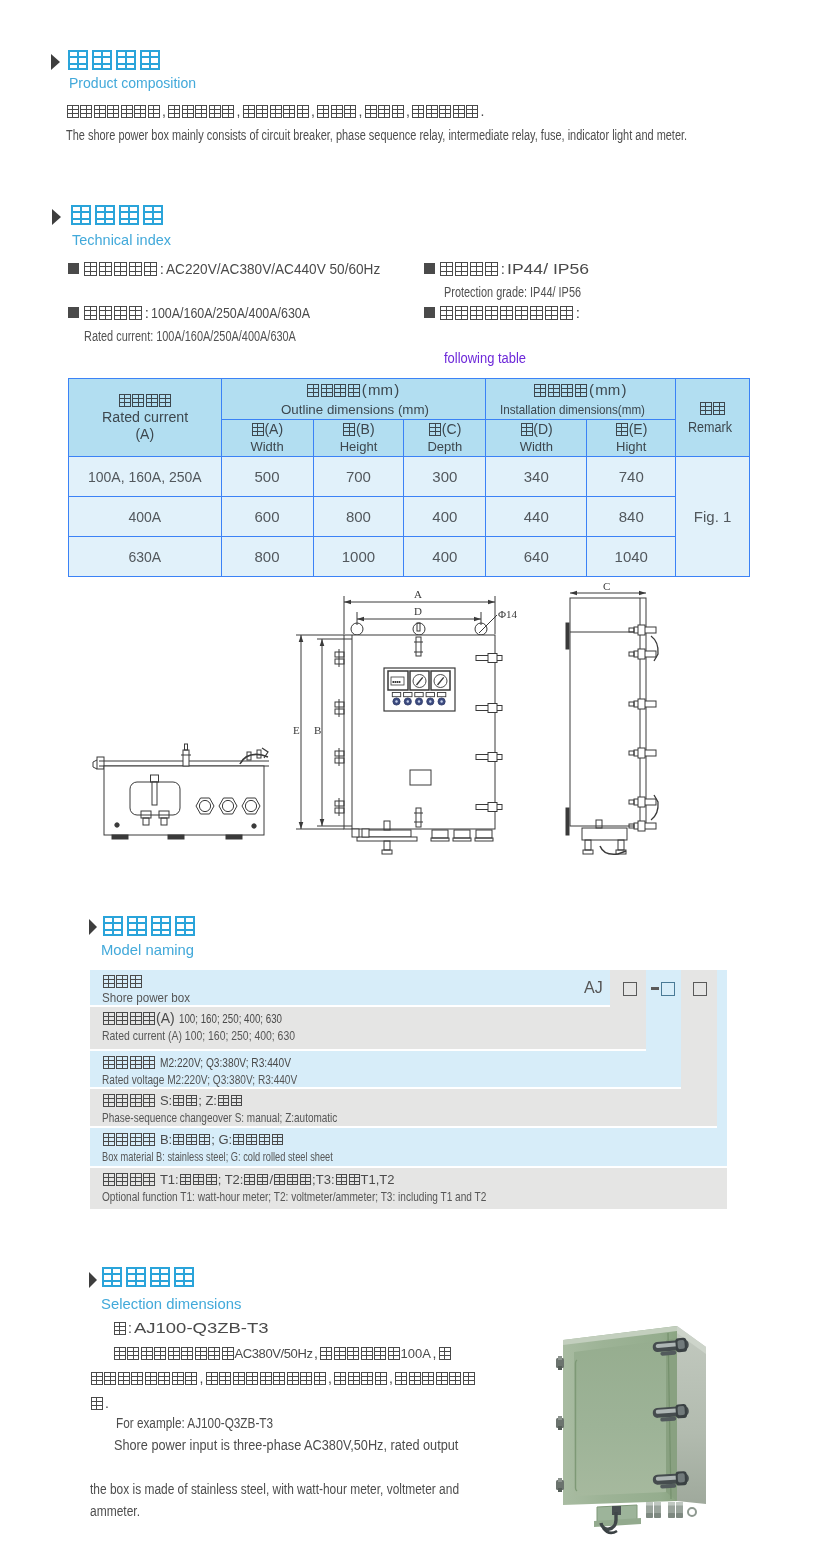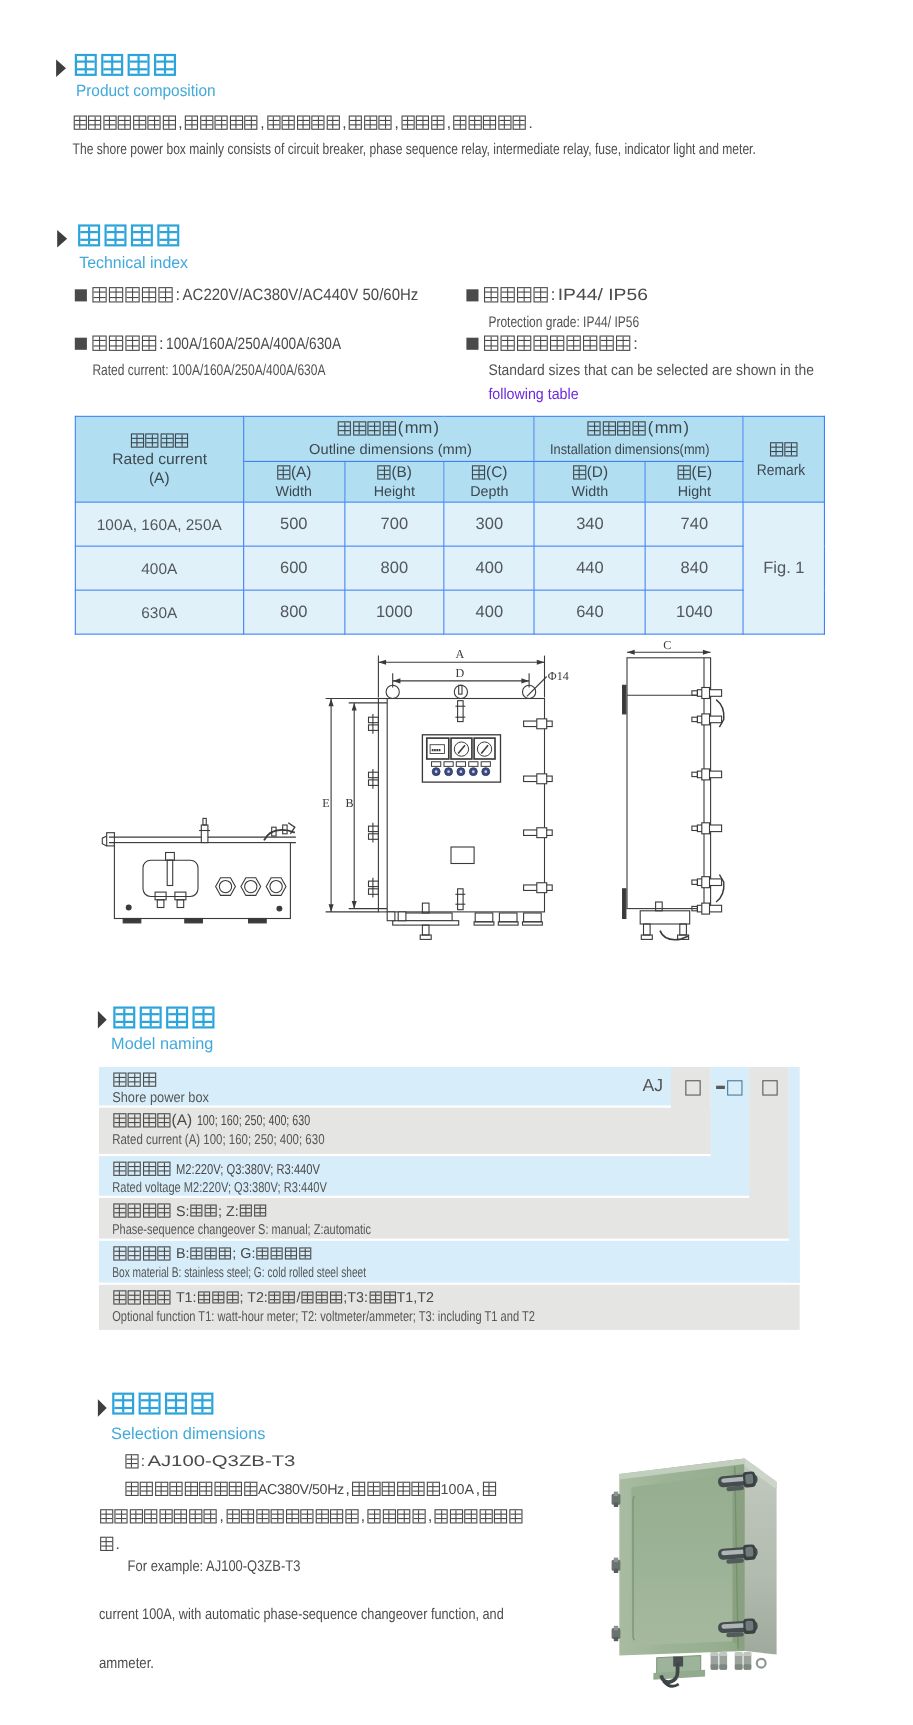--- a/index.html
+++ b/index.html
@@ -50,21 +50,20 @@
 <div class="sq" style="left:68px;top:307px"></div>
 <div class="ln" style="left:83px;top:304px;font-size:15px"><i class="c15"></i><i class="c15"></i><i class="c15"></i><i class="c15"></i><b class="pu">:</b><span style="display:inline-block;transform:scaleX(0.829);transform-origin:0 50%">100A/160A/250A/400A/630A</span></div>
 <div class="ln" style="left:84px;top:328px;font-size:14px;color:#515151"><span style="display:inline-block;transform:scaleX(0.780);transform-origin:0 50%">Rated current: 100A/160A/250A/400A/630A</span></div>
 
 <div class="sq" style="left:424px;top:263px"></div>
 <div class="ln" style="left:439px;top:260px;font-size:15px"><i class="c15"></i><i class="c15"></i><i class="c15"></i><i class="c15"></i><b class="pu">:</b><span style="display:inline-block;transform:scaleX(1.171);transform-origin:0 50%">IP44/ IP56</span></div>
 <div class="ln" style="left:444px;top:284px;font-size:14px;color:#515151"><span style="display:inline-block;transform:scaleX(0.779);transform-origin:0 50%">Protection grade: IP44/ IP56</span></div>
 
 <div class="sq" style="left:424px;top:307px"></div>
 <div class="ln" style="left:439px;top:304px;font-size:15px"><i class="c15"></i><i class="c15"></i><i class="c15"></i><i class="c15"></i><i class="c15"></i><i class="c15"></i><i class="c15"></i><i class="c15"></i><i class="c15"></i><b class="pu">:</b></div>
-<div class="ln" style="left:444px;top:328px;font-size:14px;color:#515151"><span style="display:inline-block;transform:scaleX(0.901);transform-origin:0 50%">Standard sizes  that  can  be  selected  are  shown  in  the</span></div>
 <div class="ln" style="left:444px;top:350px;font-size:14px;color:#6d28d9"><span style="display:inline-block;transform:scaleX(0.924);transform-origin:0 50%">following table</span></div>
 
 <div style="position:absolute;left:68px;top:378px">
 <table class="tb" style="width:682px">
 <colgroup>
           <col style="width:151px">
           <col style="width:91px">
           <col style="width:90px">
           <col style="width:81px">
           <col style="width:100px">
@@ -420,23 +419,24 @@
 <div class="ln" style="left:113px;top:1320px;font-size:14px"><i class="c14"></i><b class="pu">:</b><span style="display:inline-block;transform:scaleX(1.320);transform-origin:0 50%">AJ100-Q3ZB-T3</span></div>
 
 <div class="ln" style="left:113px;top:1345px;font-size:14px"><i class="c14"></i><i class="c14"></i><i class="c14"></i><i class="c14"></i><i class="c14"></i><i class="c14"></i><i class="c14"></i><i class="c14"></i><i class="c14"></i><span style="font-size:13px;letter-spacing:-0.4px">AC380V/50Hz</span><b class="pu">,</b><i class="c14"></i><i class="c14"></i><i class="c14"></i><i class="c14"></i><i class="c14"></i><i class="c14"></i><span style="font-size:13px">100A</span><b class="pu">,</b><i class="c14"></i></div>
 
 <div class="ln" style="left:90px;top:1370px;font-size:14px"><i class="c14"></i><i class="c14"></i><i class="c14"></i><i class="c14"></i><i class="c14"></i><i class="c14"></i><i class="c14"></i><i class="c14"></i><b class="pu">,</b><i class="c14"></i><i class="c14"></i><i class="c14"></i><i class="c14"></i><i class="c14"></i><i class="c14"></i><i class="c14"></i><i class="c14"></i><i class="c14"></i><b class="pu">,</b><i class="c14"></i><i class="c14"></i><i class="c14"></i><i class="c14"></i><b class="pu">,</b><i class="c14"></i><i class="c14"></i><i class="c14"></i><i class="c14"></i><i class="c14"></i><i class="c14"></i></div>
 
 <div class="ln" style="left:90px;top:1395px;font-size:14px"><i class="c14"></i><b class="pu">.</b></div>
 
 <div class="ln" style="left:116px;top:1415px;font-size:14px;color:#4d4d4d"><span style="display:inline-block;transform:scaleX(0.841);transform-origin:0 50%">For example: AJ100-Q3ZB-T3</span></div>
 
-
-<div class="ln" style="left:90px;top:1459px;font-size:14px;color:#4d4d4d"><span style="display:inline-block;transform:scaleX(0.825);transform-origin:0 50%">current 100A, with automatic phase-sequence changeover function, and</span></div>
-
+<div class="ln" style="left:114px;top:1437px;font-size:14px;color:#4d4d4d"><span style="display:inline-block;transform:scaleX(0.908);transform-origin:0 50%">Shore  power  input  is  three-phase  AC380V,50Hz,  rated  output</span></div>
+
+
+<div class="ln" style="left:90px;top:1481px;font-size:14px;color:#4d4d4d"><span style="display:inline-block;transform:scaleX(0.853);transform-origin:0 50%">the box is made of stainless steel, with watt-hour meter, voltmeter and</span></div>
 
 <div class="ln" style="left:90px;top:1503px;font-size:14px;color:#4d4d4d"><span style="display:inline-block;transform:scaleX(0.857);transform-origin:0 50%">ammeter.</span></div>
 
 <svg style="position:absolute;left:520px;top:1300px" width="270" height="268" viewBox="520 1300 270 268">
       <defs>
         <linearGradient id="gf" x1="0" y1="0" x2="1" y2="0">
           <stop offset="0" stop-color="#a9bca2"></stop>
           <stop offset="0.35" stop-color="#9db396"></stop>
           <stop offset="0.85" stop-color="#95ad8e"></stop>
           <stop offset="1" stop-color="#8aa481"></stop>

